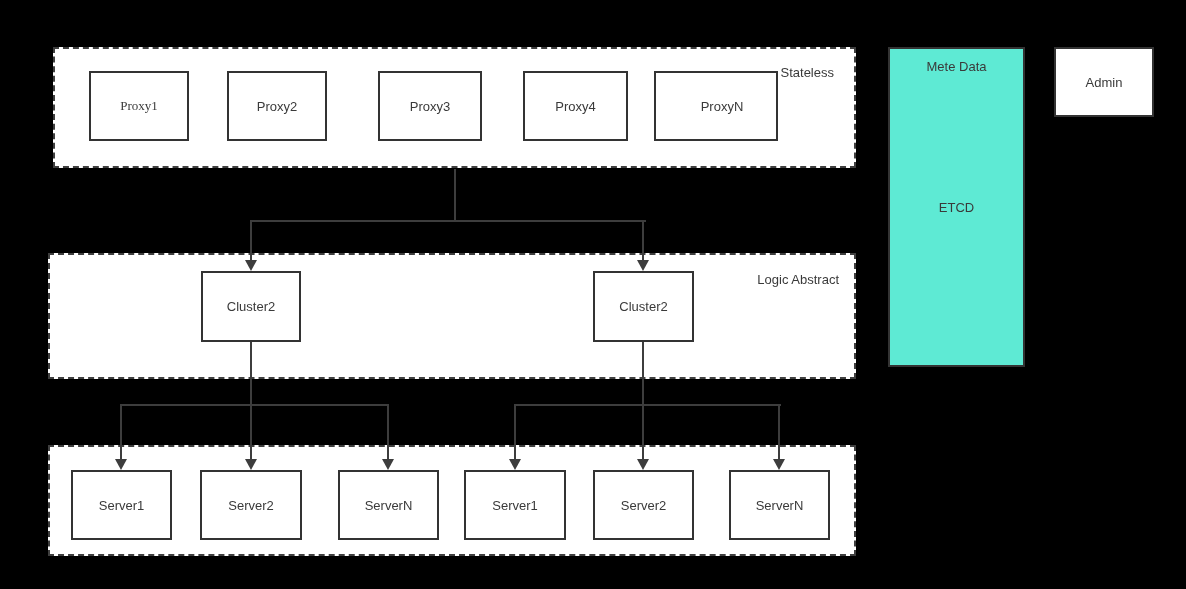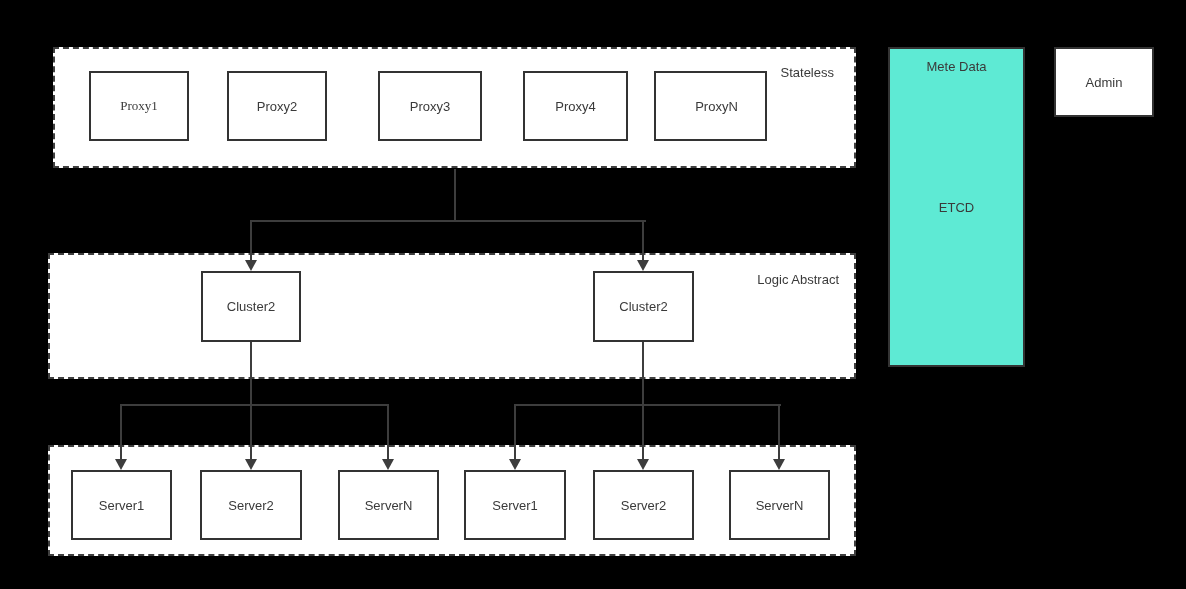--- a/index.html
+++ b/index.html
@@ -116,21 +116,21 @@
   <div class="line" style="left:642px; top:404px; width:2px; height:57px;"></div>
   <div class="line" style="left:778px; top:404px; width:2px; height:57px;"></div>
   <div class="arrow-down" style="left:509px; top:459px;"></div>
   <div class="arrow-down" style="left:637px; top:459px;"></div>
   <div class="arrow-down" style="left:773px; top:459px;"></div>
 
   <div class="node" style="left:89px;  top:71px; width:100px; height:70px;font-family:Liberation Serif, serif;">Proxy1</div>
   <div class="node" style="left:227px; top:71px; width:100px; height:70px;">Proxy2</div>
   <div class="node" style="left:378px; top:71px; width:104px; height:70px;">Proxy3</div>
   <div class="node" style="left:523px; top:71px; width:105px; height:70px;">Proxy4</div>
-  <div class="node" style="left:654px; top:71px; width:113px; height:70px;padding-left:12px;">ProxyN</div>
+  <div class="node" style="left:654px; top:71px; width:124px; height:70px;padding-left:12px;">ProxyN</div>
 
   <div class="node" style="left:201px; top:271px; width:100px; height:71px;">Cluster2</div>
   <div class="node" style="left:593px; top:271px; width:101px; height:71px;">Cluster2</div>
 
   <div class="node" style="left:71px;  top:470px; width:101px; height:70px;">Server1</div>
   <div class="node" style="left:200px; top:470px; width:102px; height:70px;">Server2</div>
   <div class="node" style="left:338px; top:470px; width:101px; height:70px;">ServerN</div>
 
   <div class="node" style="left:464px; top:470px; width:102px; height:70px;">Server1</div>
   <div class="node" style="left:593px; top:470px; width:101px; height:70px;">Server2</div>

